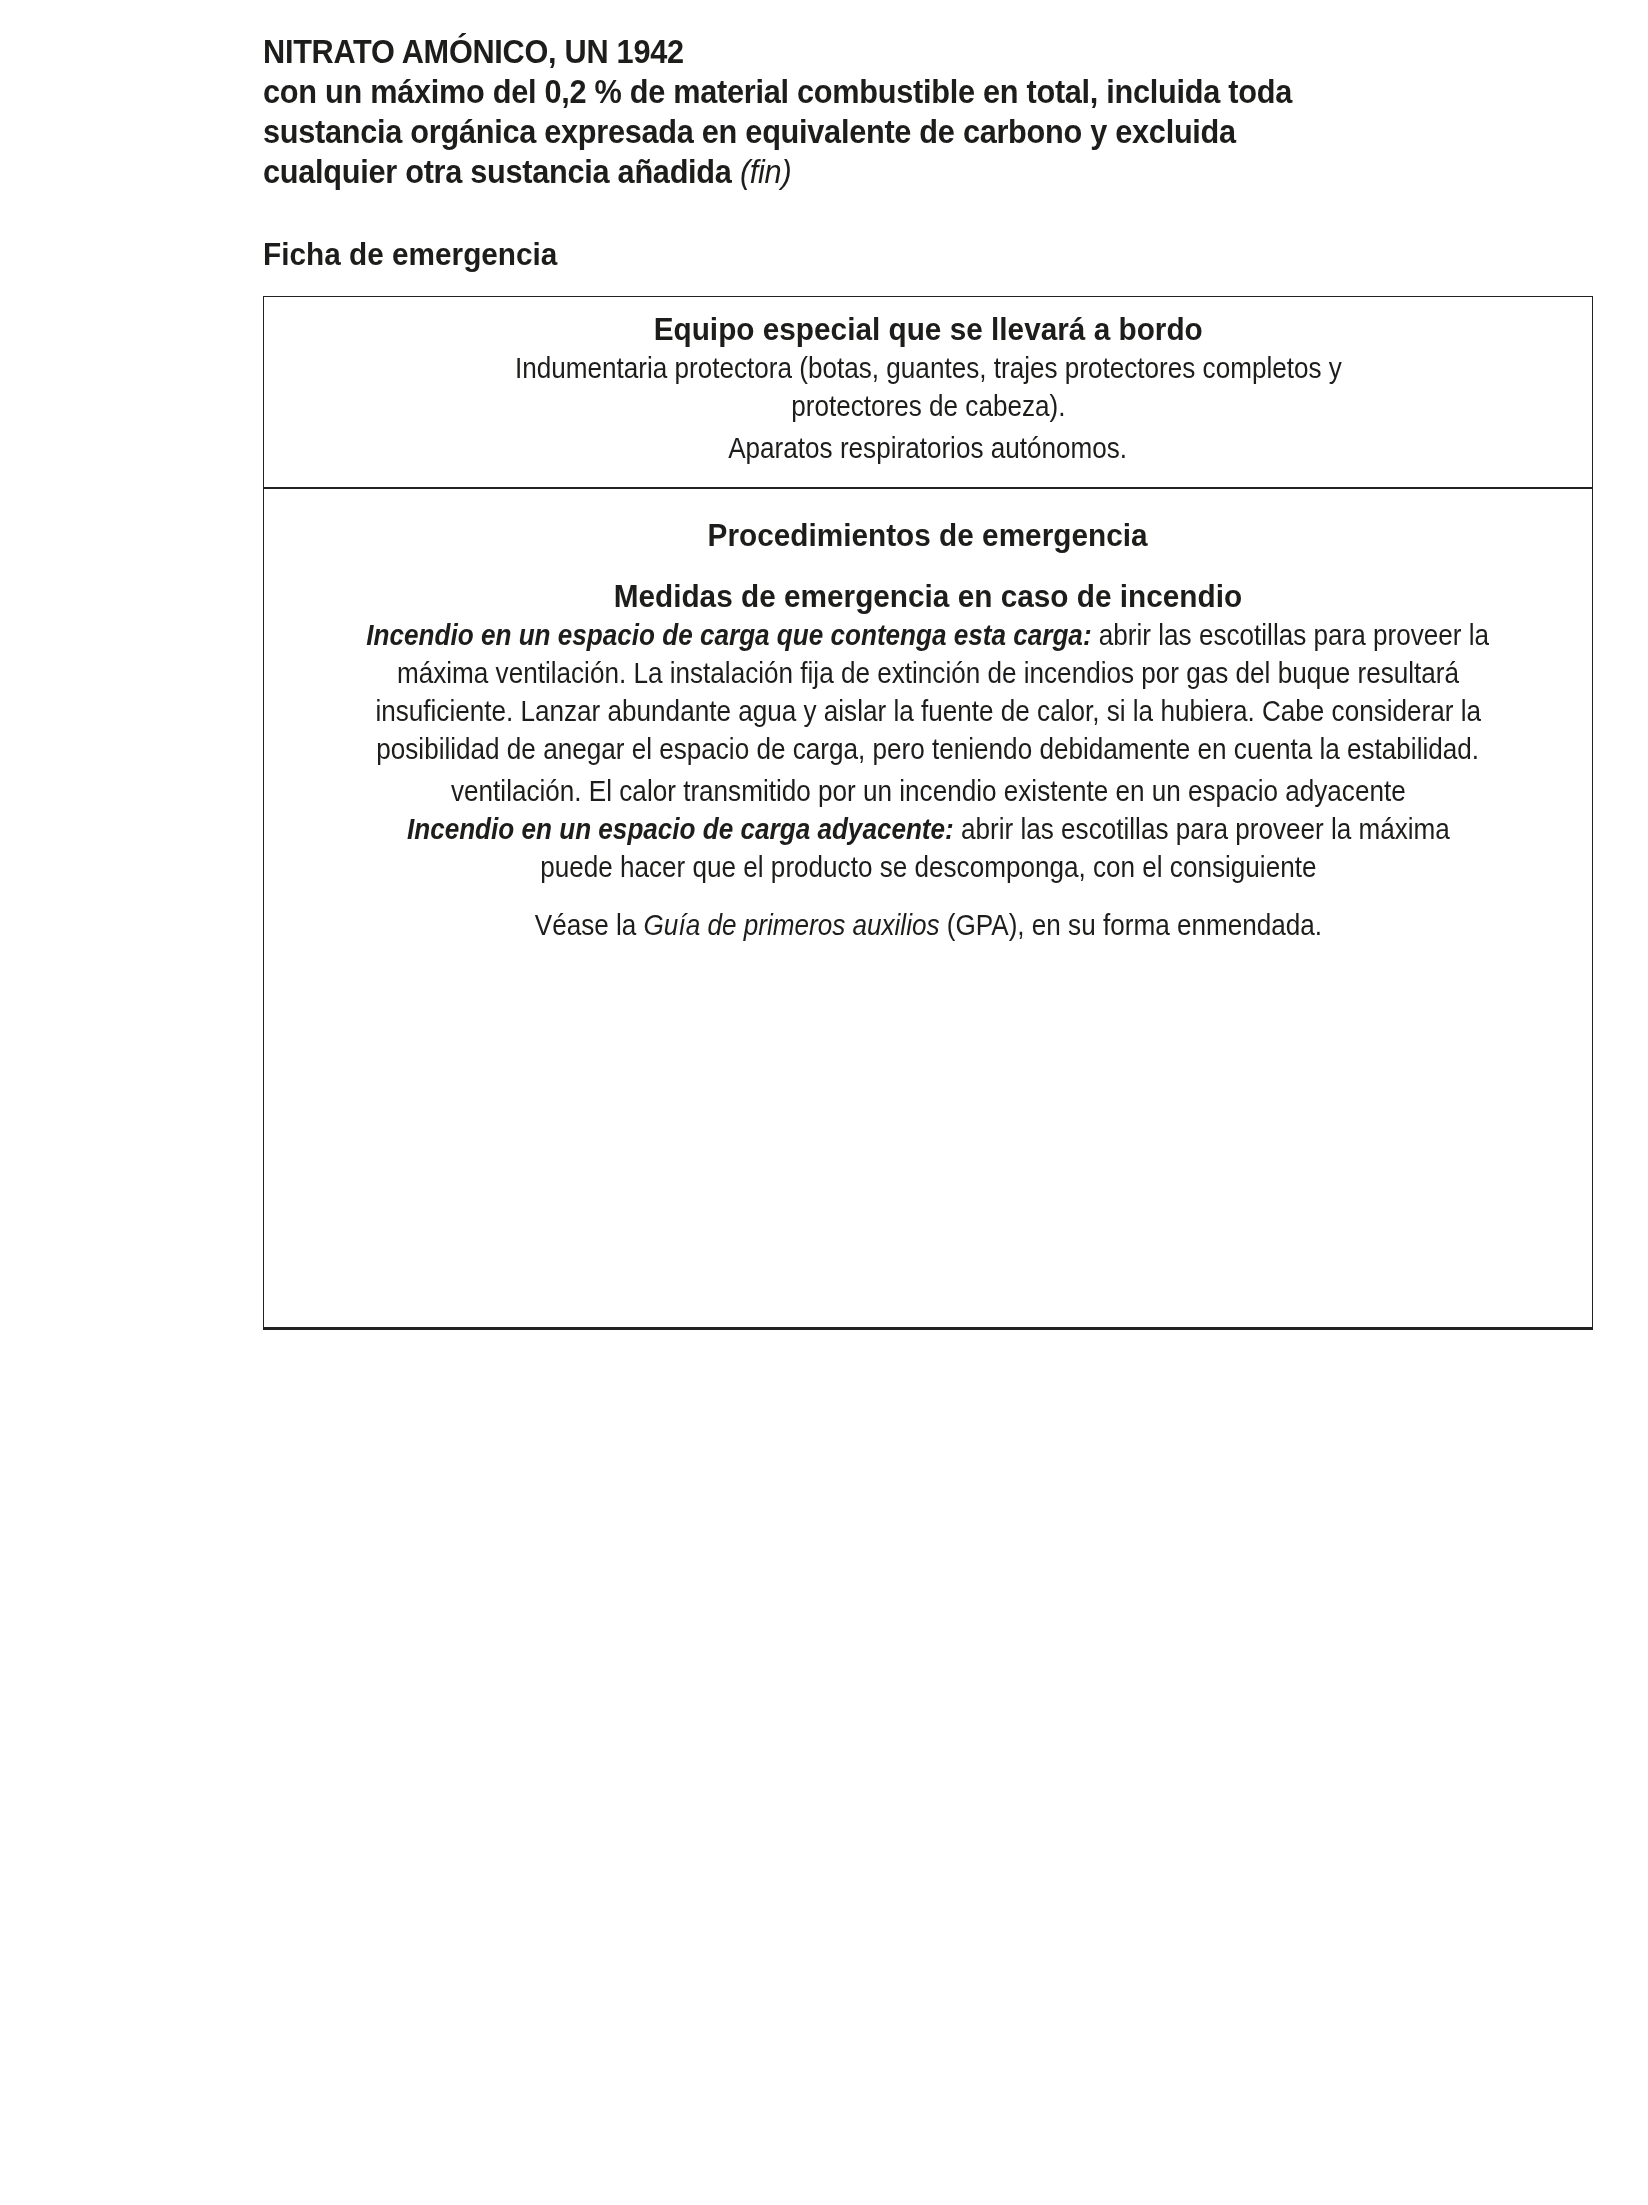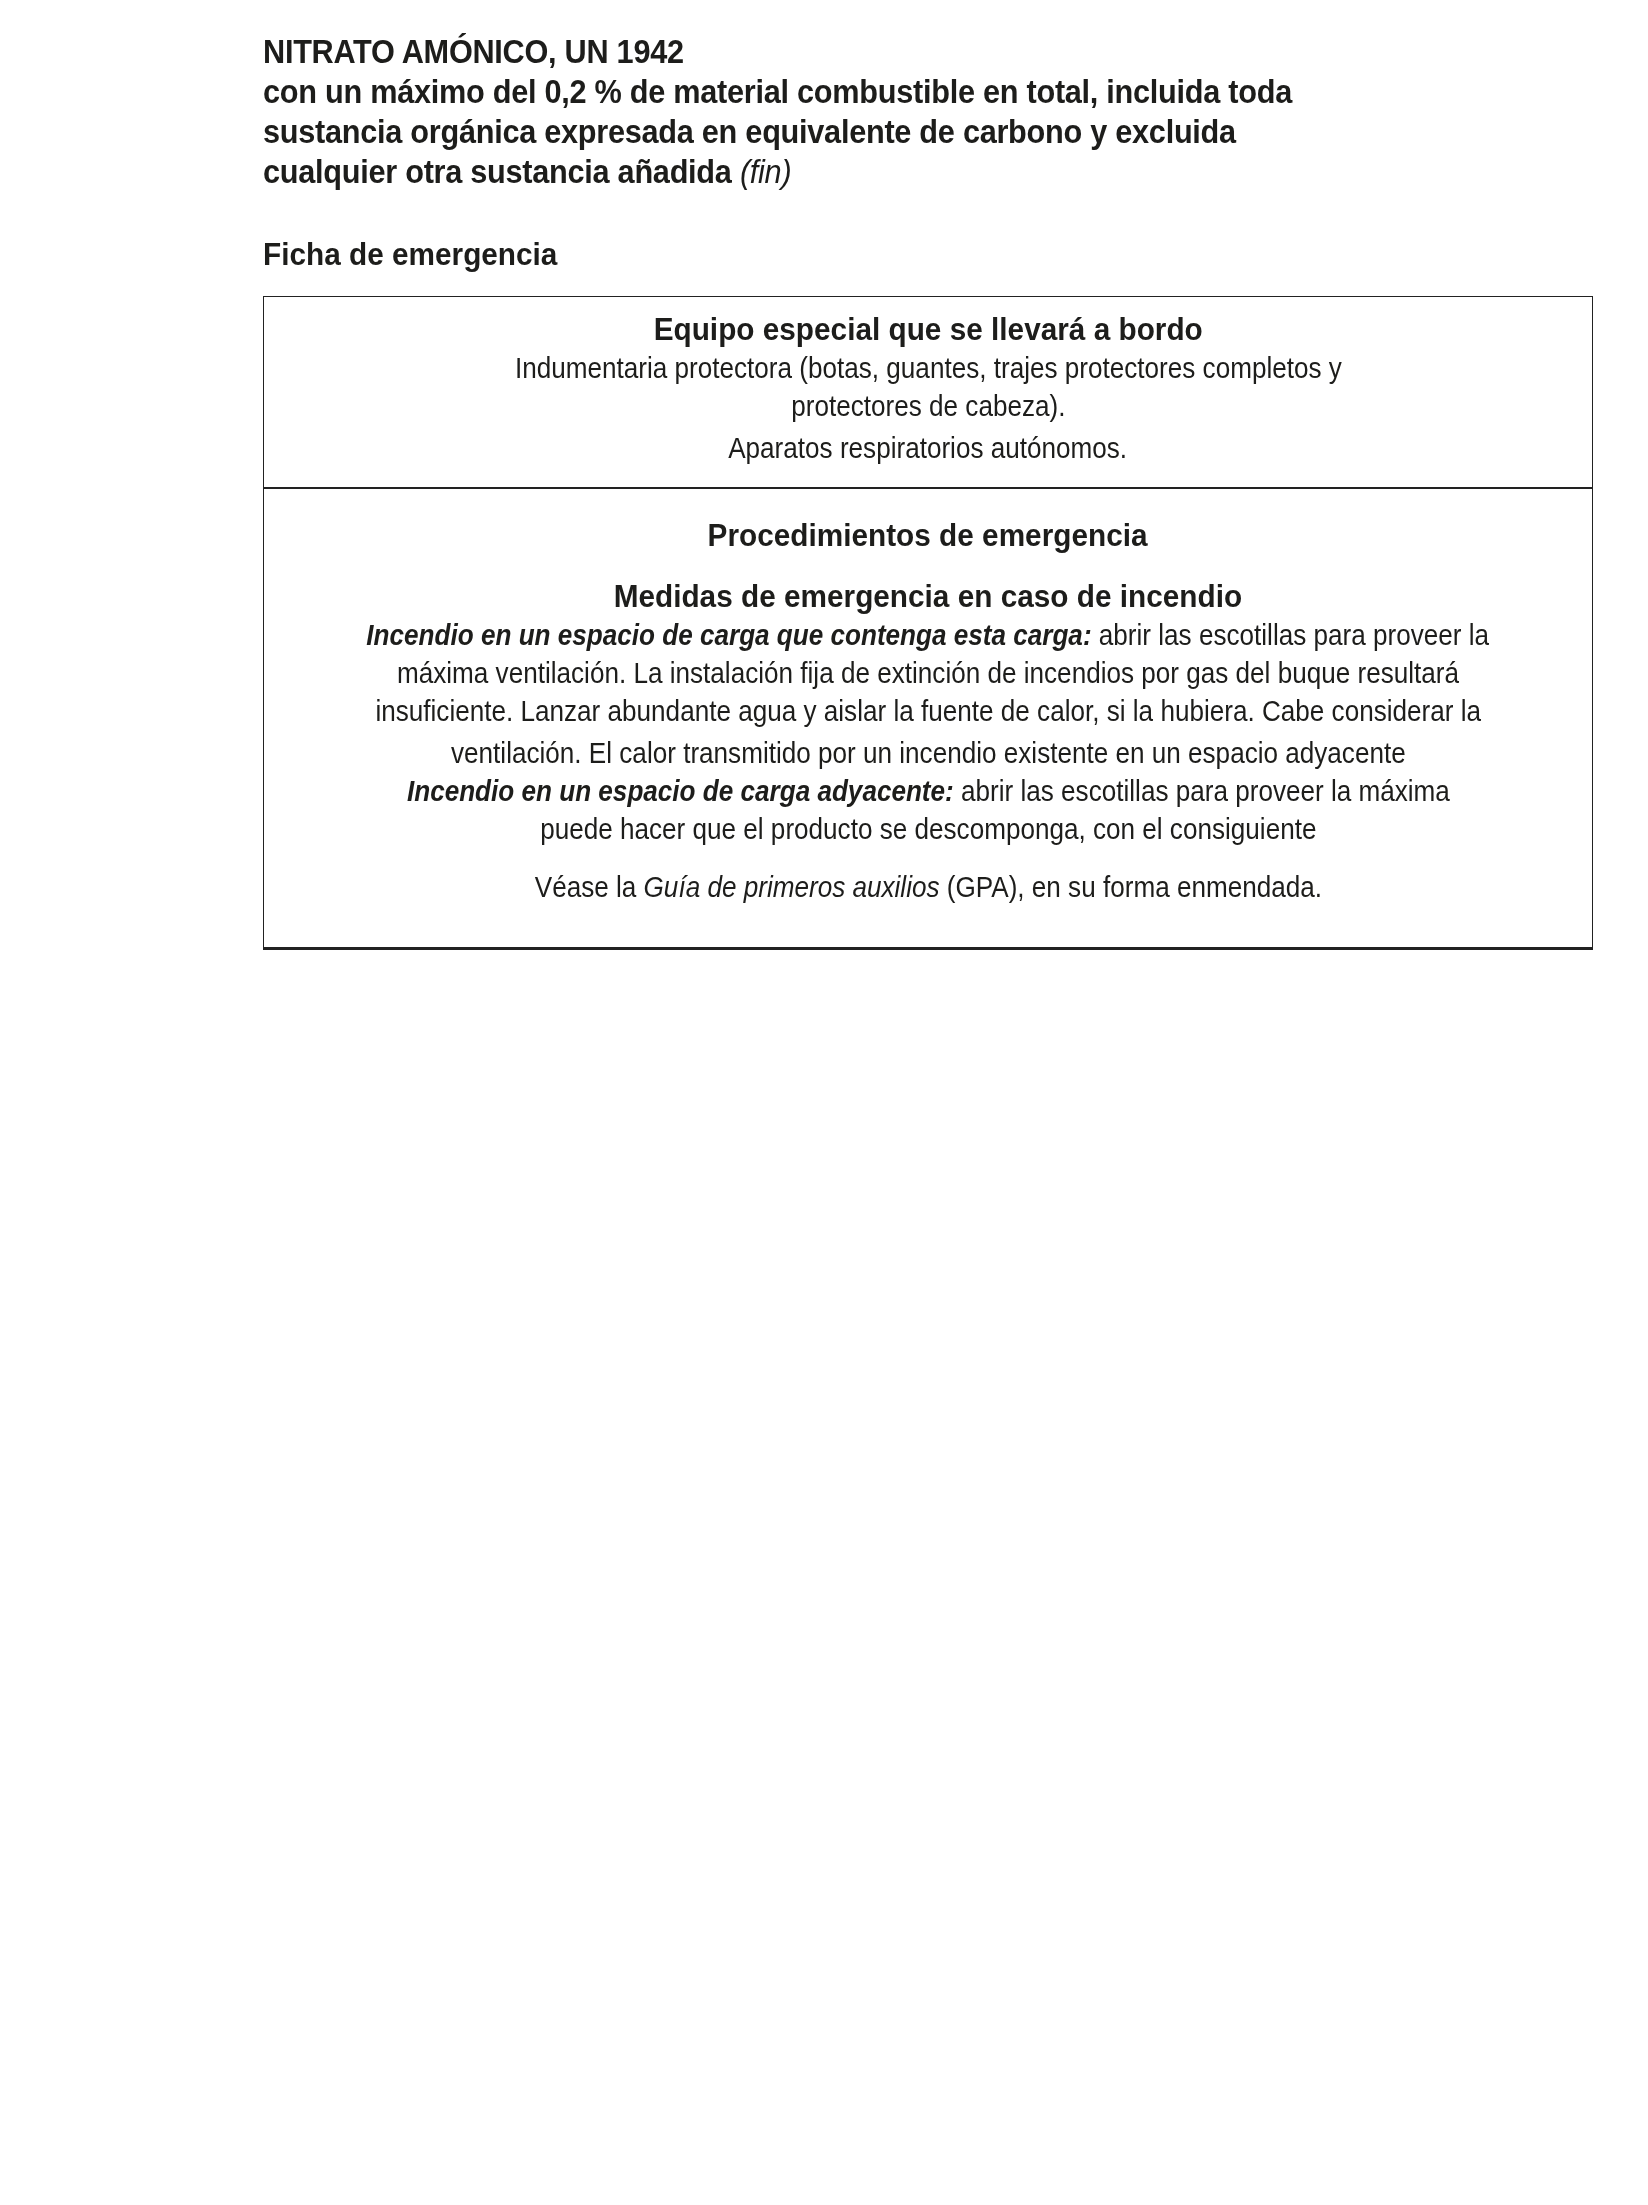--- a/index.html
+++ b/index.html
@@ -47,21 +47,21 @@
       margin: 0;
       transform: scaleX(0.93);
       transform-origin: left center;
       white-space: nowrap;
     }
     .card {
       position: absolute;
       left: 263px;
       top: 296px;
       width: 1330px;
-      height: 654px;
+      height: 1034px;
       border: 1.6px solid #222;
       border-bottom-width: 3.2px;
       box-sizing: border-box;
     }
     .section {
       text-align: center;
       box-sizing: border-box;
     }
     .section-a {
       height: 192px;
@@ -129,20 +129,21 @@
 
   <div class="section section-b">
     <div class="row"><span class="sec-heading">Procedimientos de emergencia</span></div>
 
     <div class="gap-large"></div>
 
     <div class="row"><span class="sec-heading">Medidas de emergencia en caso de incendio</span></div>
     <div class="row"><span class="sec-text"><span class="bi">Incendio en un espacio de carga que contenga esta carga:</span><span> abrir las escotillas para proveer la</span></span></div>
     <div class="row"><span class="sec-text">máxima ventilación. La instalación fija de extinción de incendios por gas del buque resultará</span></div>
     <div class="row"><span class="sec-text">insuficiente. Lanzar abundante agua y aislar la fuente de calor, si la hubiera. Cabe considerar la</span></div>
+    <div class="row"><span class="sec-text">posibilidad de anegar el espacio de carga, pero teniendo debidamente en cuenta la estabilidad.</span></div>
 
     <div class="gap-small"></div>
 
     <div class="row"><span class="sec-text">ventilación. El calor transmitido por un incendio existente en un espacio adyacente</span></div>
     <div class="row"><span class="sec-text"><span class="bi">Incendio en un espacio de carga adyacente:</span><span> abrir las escotillas para proveer la máxima</span></span></div>
     <div class="row"><span class="sec-text">puede hacer que el producto se descomponga, con el consiguiente</span></div>
 
     <div class="gap-large"></div>
 
     <div class="row"><span class="sec-text"><span>Véase la </span><span class="it">Guía de primeros auxilios</span><span> (GPA), en su forma enmendada.</span></span></div>

